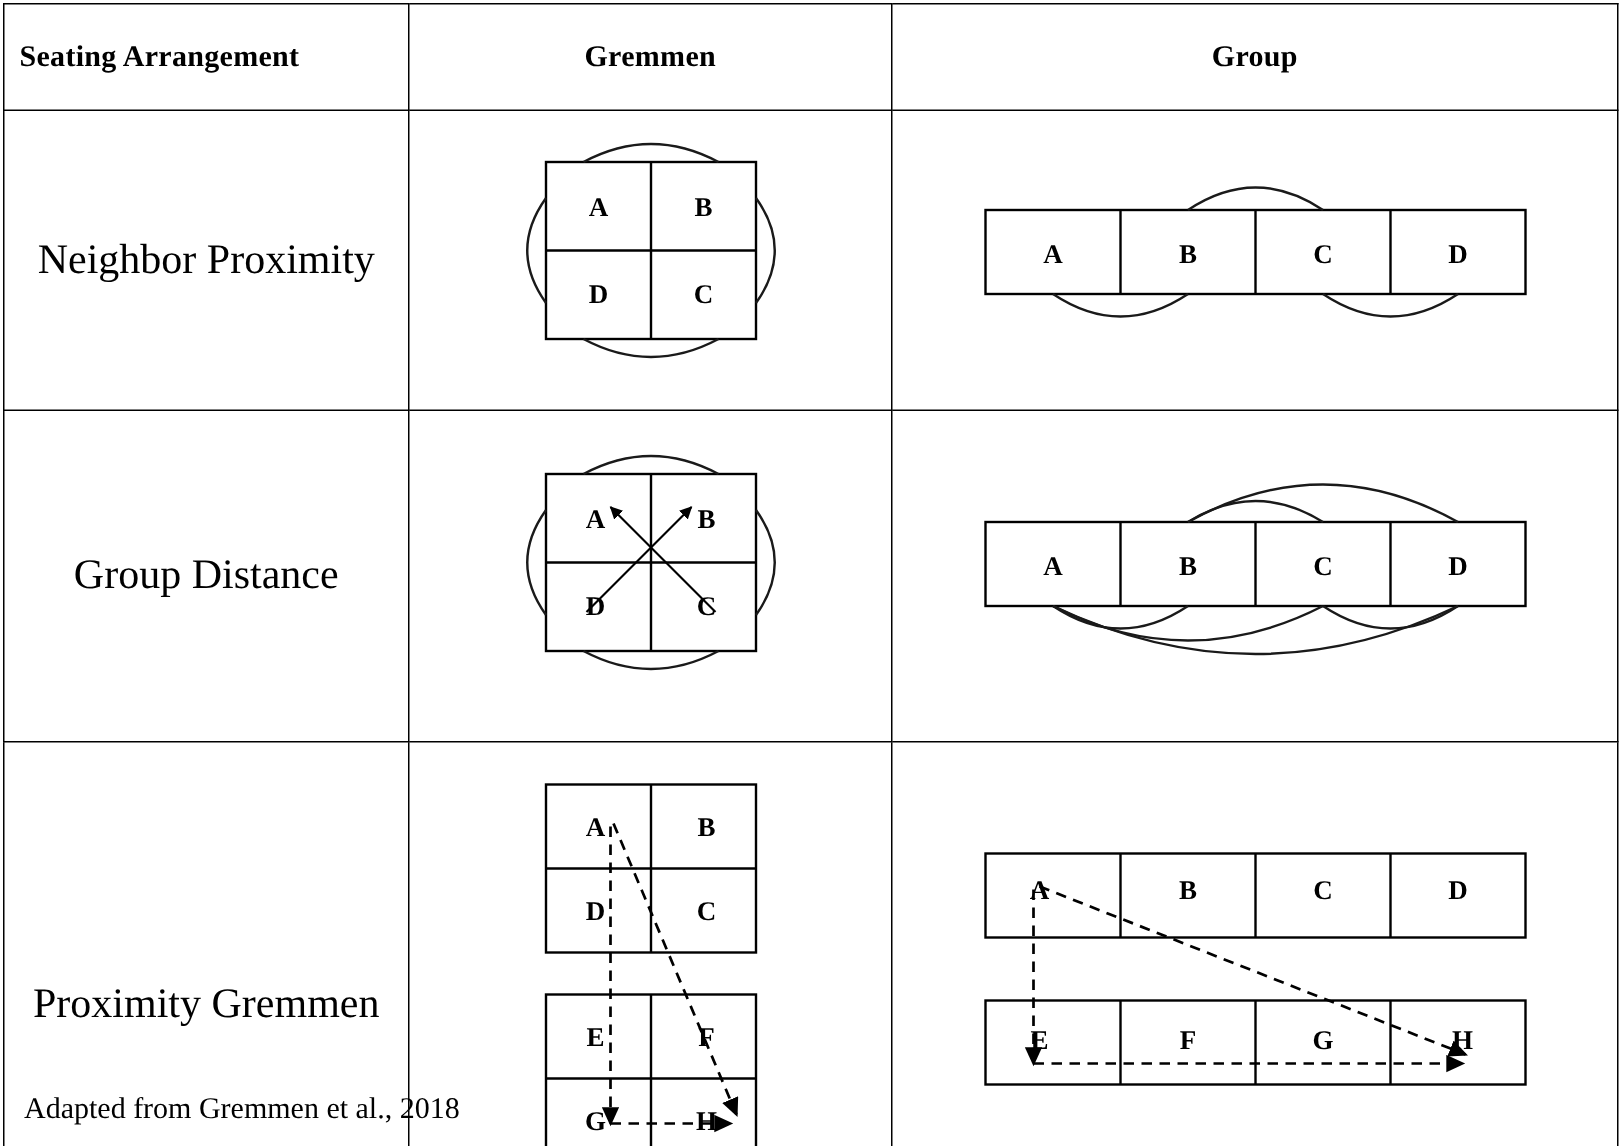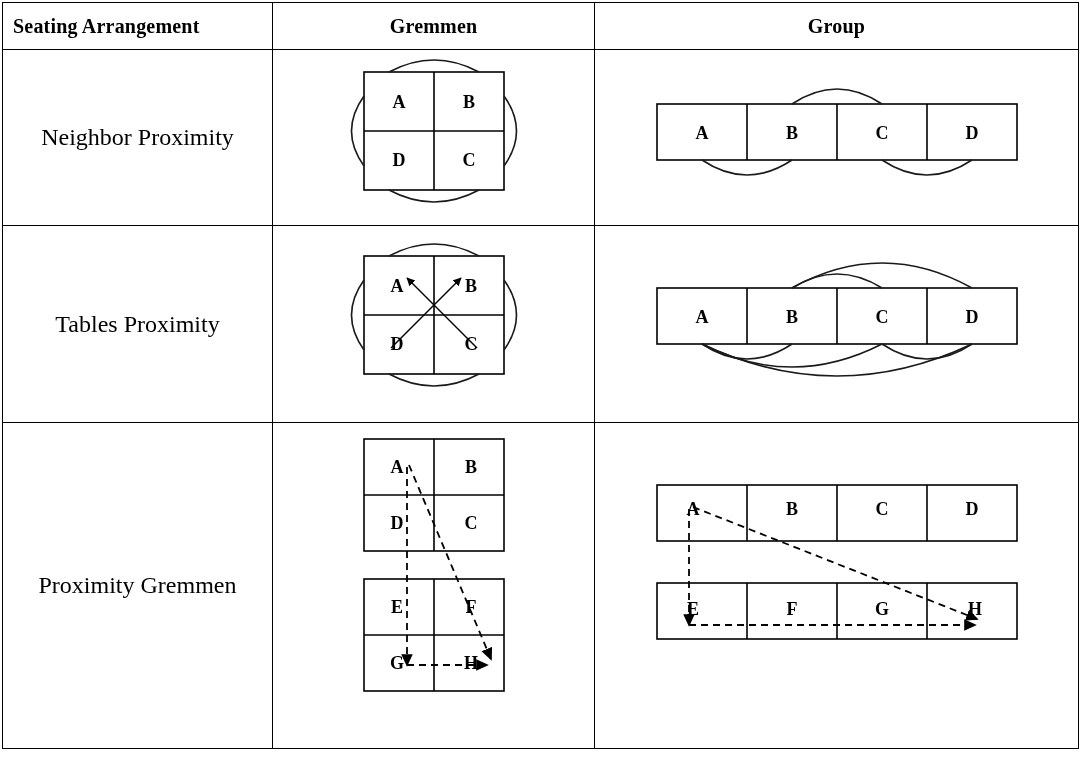--- a/index.html
+++ b/index.html
@@ -23,40 +23,40 @@
   }
   table.matrix {
     border-collapse: collapse;
     width: 1076px;
     margin-left: 2px;
     margin-top: 2px;
     table-layout: fixed;
   }
   table.matrix td, table.matrix th {
     border: 1.5px solid #000000;
-    padding: 4px;
+    padding: 16px;
     vertical-align: middle;
     text-align: center;
   }
   .col-label { width: 270px; }
   .col-tables { width: 322px; }
   .col-rows { width: 484px; }
 
   thead th {
     height: 38px;
     font-size: 20px;
     font-weight: bold;
     letter-spacing: 0.2px;
   }
   thead th.left-head {
     text-align: left;
     padding-left: 10px;
   }
   td.rowlabel {
-    font-size: 24px;
+    font-size: 28px;
     font-weight: normal;
     text-align: left;
     padding-left: 30px;
     margin-left: 42px;
   }
   .cellbox {
     position: relative;
     width: 100%;
   }
   .h-neighbor { height: 167px; }
@@ -137,21 +137,21 @@
               <text class="seat-letter" x="75" y="85" text-anchor="middle">A</text>
               <text class="seat-letter" x="165" y="85" text-anchor="middle">B</text>
               <text class="seat-letter" x="255" y="85" text-anchor="middle">C</text>
               <text class="seat-letter" x="345" y="85" text-anchor="middle">D</text>
             </svg>
           </div>
         </td>
       </tr>
 
       <tr>
-        <td class="rowlabel">Tables Proximity</td>
+        <td class="rowlabel">Group Distance</td>
         <td>
           <div class="cellbox h-group">
             <svg width="250" height="180" viewBox="0 0 250 180">
               <defs>
                 <marker id="arrowSmall" markerWidth="7" markerHeight="7" refX="5.5" refY="3" orient="auto">
                   <path d="M0,0 L6,3 L0,6 z" fill="#000"></path>
                 </marker>
               </defs>
               <rect x="55" y="26" width="140" height="118" class="grid-line"></rect>
               <line x1="125" y1="26" x2="125" y2="144" class="grid-line"></line>
@@ -259,14 +259,15 @@
               <text class="seat-letter" x="255" y="188" text-anchor="middle">G</text>
               <text class="seat-letter" x="348" y="188" text-anchor="middle">H</text>
             </svg>
           </div>
         </td>
       </tr>
 
     </tbody>
   </table>
 
+  <div class="footnote">Adapted from Gremmen et al., 2018</div>
 
 </div>
 
 </body></html>

